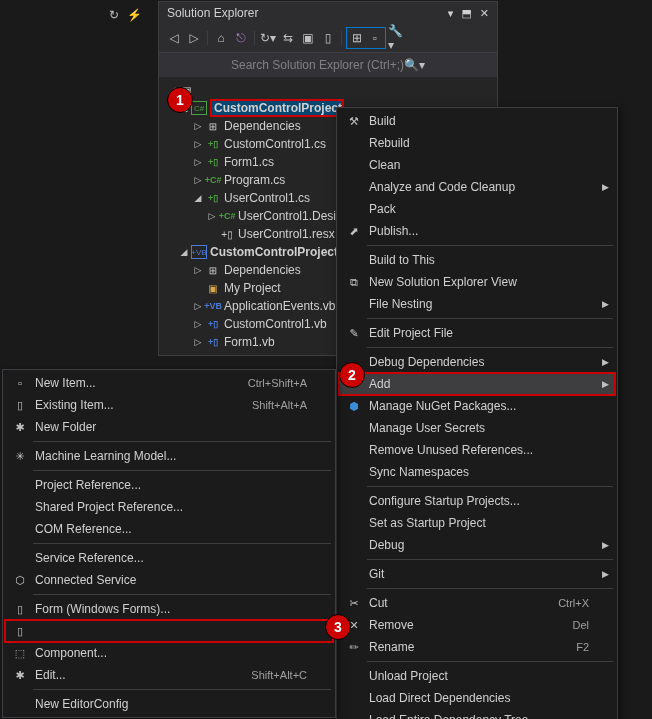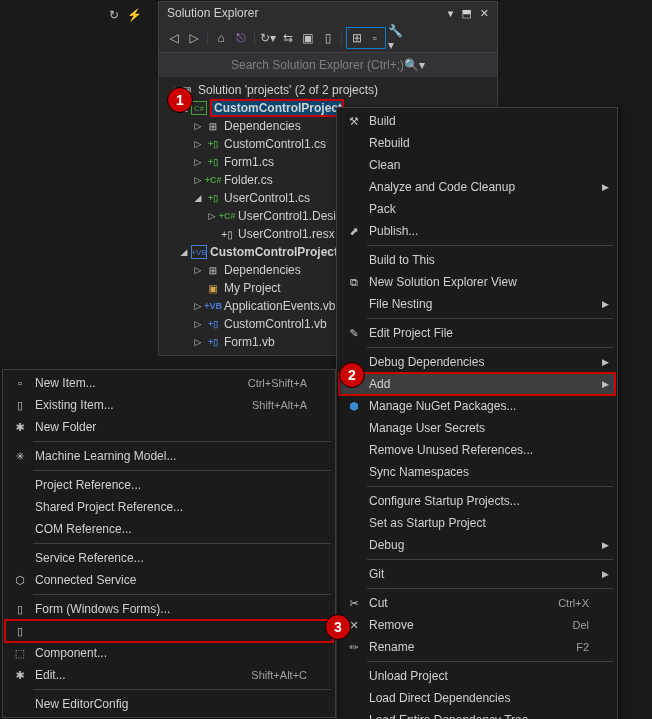--- a/index.html
+++ b/index.html
@@ -227,21 +227,20 @@
   </div>
   <div class="search-bar">
     <span>Search Solution Explorer (Ctrl+;)</span>
     <span style="color:#c0c0c0">🔍▾</span>
   </div>
   <div class="tree">
     <div class="tree-row">
       <span class="indent" style="width:0"></span>
         <span class="expander">◢</span>
       <span class="node-icon">▣</span>
-      <span>Solution 'projects' (2 of 2 projects)</span>
     </div>
 
     <div class="tree-row">
       <span class="indent" style="width:12px"></span>
         <span class="expander">◢</span>
       <span class="node-icon proj-icon">C#</span>
       <span class="selected-project">CustomControlProject</span>
     </div>
     <div class="tree-row">
       <span class="indent" style="width:26px"></span>
@@ -258,21 +257,21 @@
     <div class="tree-row">
         <span class="indent" style="width:26px"></span>
         <span class="expander">▷</span>
         <span class="node-icon cs-icon">+▯</span>
         <span>Form1.cs</span>
       </div>
     <div class="tree-row">
         <span class="indent" style="width:26px"></span>
         <span class="expander">▷</span>
         <span class="node-icon cs-icon">+C#</span>
-        <span>Folder.cs</span>
+        <span>Program.cs</span>
       </div>
     <div class="tree-row">
         <span class="indent" style="width:26px"></span>
         <span class="expander">◢</span>
         <span class="node-icon cs-icon">+▯</span>
         <span>UserControl1.cs</span>
       </div>
     <div class="tree-row">
         <span class="indent" style="width:40px"></span>
         <span class="expander">▷</span>

